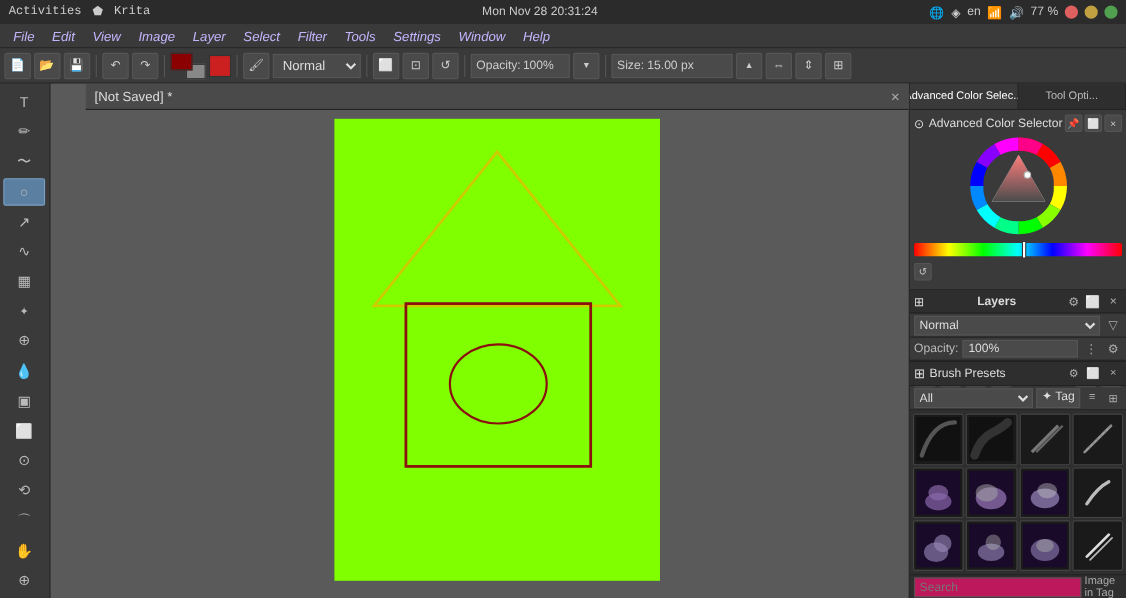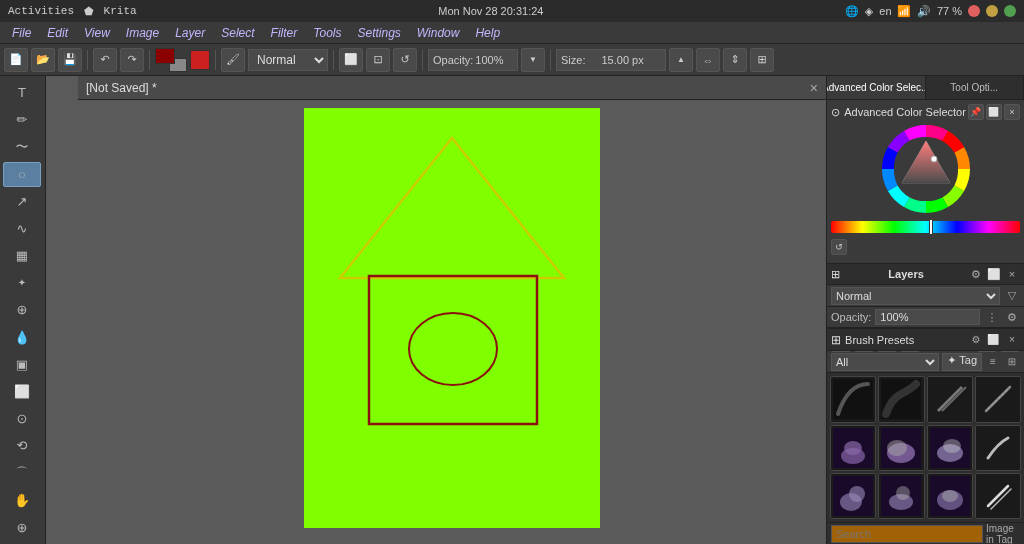--- a/index.html
+++ b/index.html
@@ -112,21 +112,21 @@
       min-width: 90px;
     }
     .opacity-label { font-size: 11px; color: #ccc; }
 
     .size-container {
       display: flex; align-items: center;
       background: #4a4a4a;
       border: 1px solid #555;
       height: 22px;
       padding: 0 4px;
-      gap: 16px;
+      gap: 3px;
       min-width: 110px;
     }
 
     
     #main {
       display: flex;
       height: calc(544px - 76px);
     }
 
     
@@ -467,21 +467,21 @@
       align-items: center;
       padding: 2px 4px;
       gap: 3px;
       border-top: 1px solid #222;
       height: 22px;
       background: #2e2e2e;
     }
     .brush-search-input {
       flex: 1;
       height: 18px;
-      background: #a16207;
+      background: #be185d;
       border: 1px solid #555;
       color: #ddd;
       font-size: 11px;
       padding: 0 4px;
     }
     .filter-tag-btn {
       font-size: 10px;
       color: #aaa;
       cursor: pointer;
     }

